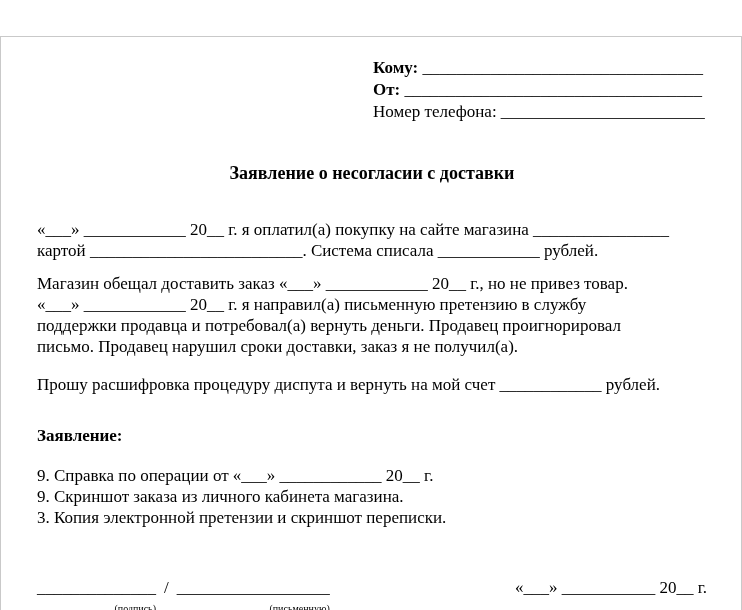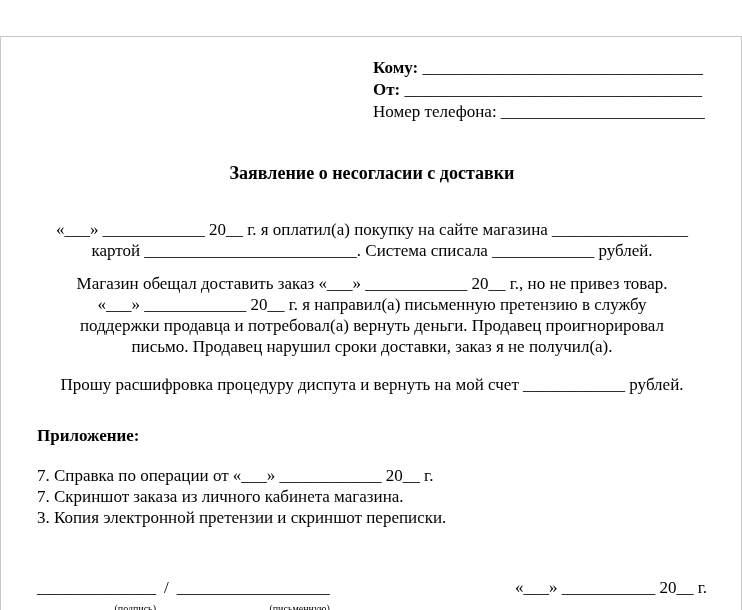--- a/index.html
+++ b/index.html
@@ -28,21 +28,21 @@
     overflow: hidden;
   }
   .header-field .lbl-bold { font-weight: bold; }
   .doc-title {
     margin-top: 40px;
     text-align: center;
     font-weight: bold;
     font-size: 18px;
     line-height: 21px;
   }
-  .para { margin-top: 12px; text-align: center; }
+  .para { margin-top: 12px; }
   .para-first { margin-top: 35px; }
   .para-claim { margin-top: 17px; }
   .para-line { line-height: 21px; white-space: nowrap; }
   .attachment-heading {
     margin-top: 30px;
     font-weight: bold;
   }
   .attachment-list { margin-top: 19px; }
   .attachment-item { line-height: 21px; white-space: nowrap; }
   .sig-row {
@@ -96,25 +96,25 @@
     <div class="para-line">Магазин обещал доставить заказ «___» ____________ 20__ г., но не привез товар.</div>
     <div class="para-line">«___» ____________ 20__ г. я направил(а) письменную претензию в службу</div>
     <div class="para-line">поддержки продавца и потребовал(а) вернуть деньги. Продавец проигнорировал</div>
     <div class="para-line">письмо. Продавец нарушил сроки доставки, заказ я не получил(а).</div>
   </div>
 
   <div class="para para-claim">
     <div class="para-line">Прошу расшифровка процедуру диспута и вернуть на мой счет ____________ рублей.</div>
   </div>
 
-  <div class="attachment-heading">Приложение:</div>
+  <div class="attachment-heading">Заявление:</div>
 
   <div class="attachment-list">
-    <div class="attachment-item">7. Справка по операции от «___» ____________ 20__ г.</div>
-    <div class="attachment-item">7. Скриншот заказа из личного кабинета магазина.</div>
+    <div class="attachment-item">9. Справка по операции от «___» ____________ 20__ г.</div>
+    <div class="attachment-item">9. Скриншот заказа из личного кабинета магазина.</div>
     <div class="attachment-item">3. Копия электронной претензии и скриншот переписки.</div>
   </div>
 
   <div class="sig-row">
     <div class="sig-left">
       <div class="sig-col">
         <span class="sig-line">______________</span>
         <div class="sig-caption">(подпись)</div>
       </div>
       <div class="sig-slash">/</div>

